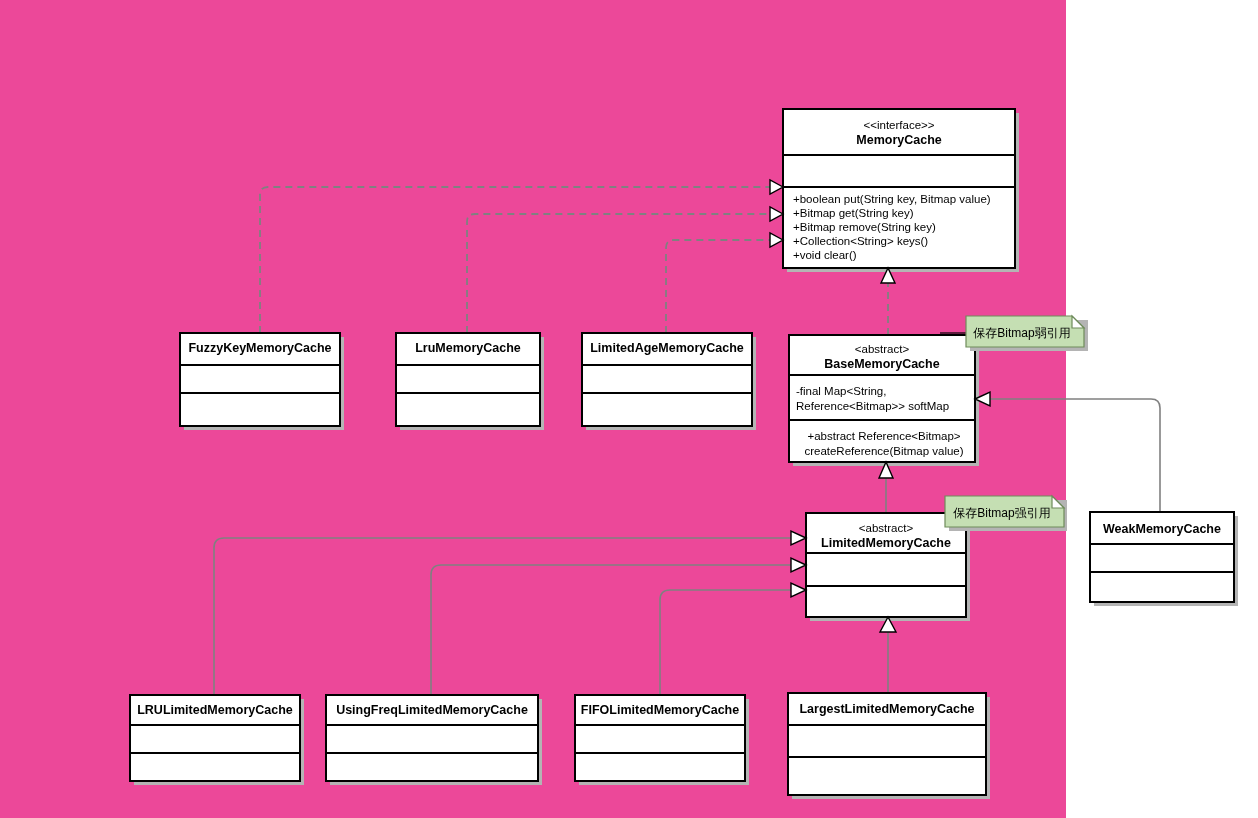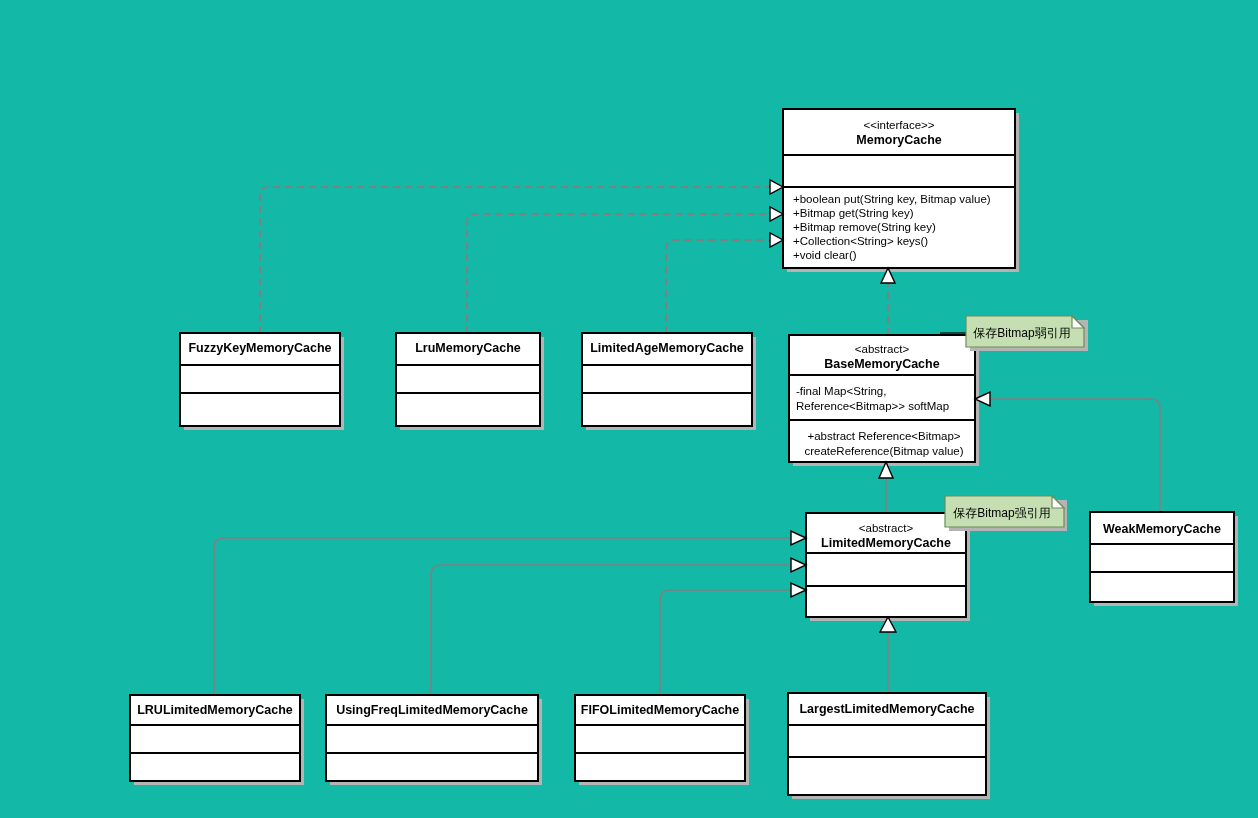--- a/index.html
+++ b/index.html
@@ -9,23 +9,23 @@
     background: #ffffff;
   }
   body {
     width: 1258px;
     height: 818px;
     font-family: "Liberation Sans", sans-serif;
     overflow: hidden;
   }
   #diagram-root {
     position: relative;
-    width: 1258px;
+    width: 1066px;
     height: 818px;
-    background: #14b8a6;
+    background: #ec4899;
     text-decoration: underline;
   }
   svg.diagram-canvas {
     position: absolute;
     top: 0;
     left: 0;
     width: 1258px;
     height: 818px;
     display: block;
   }

